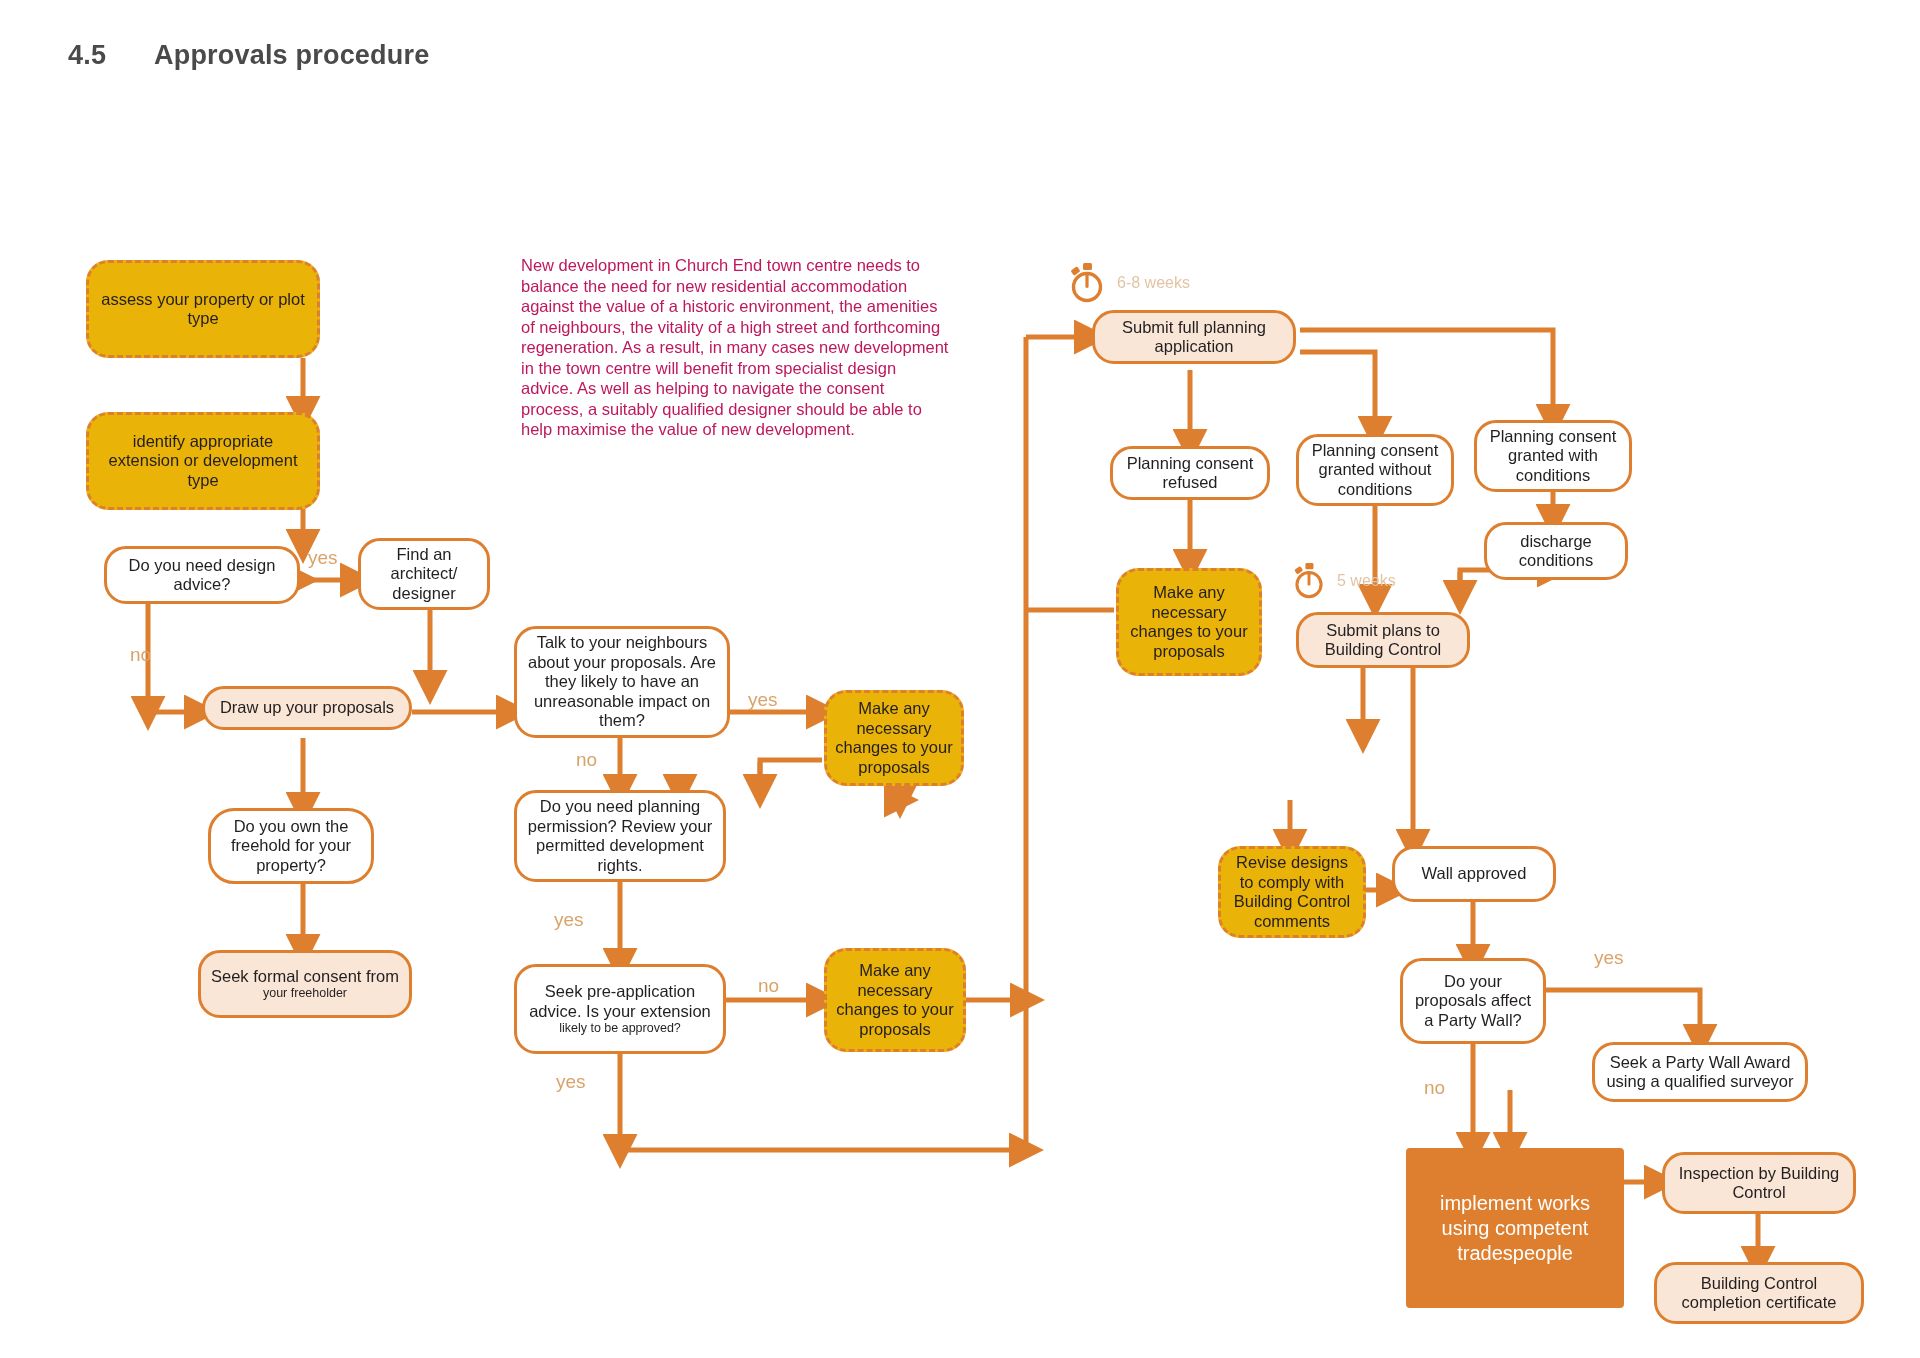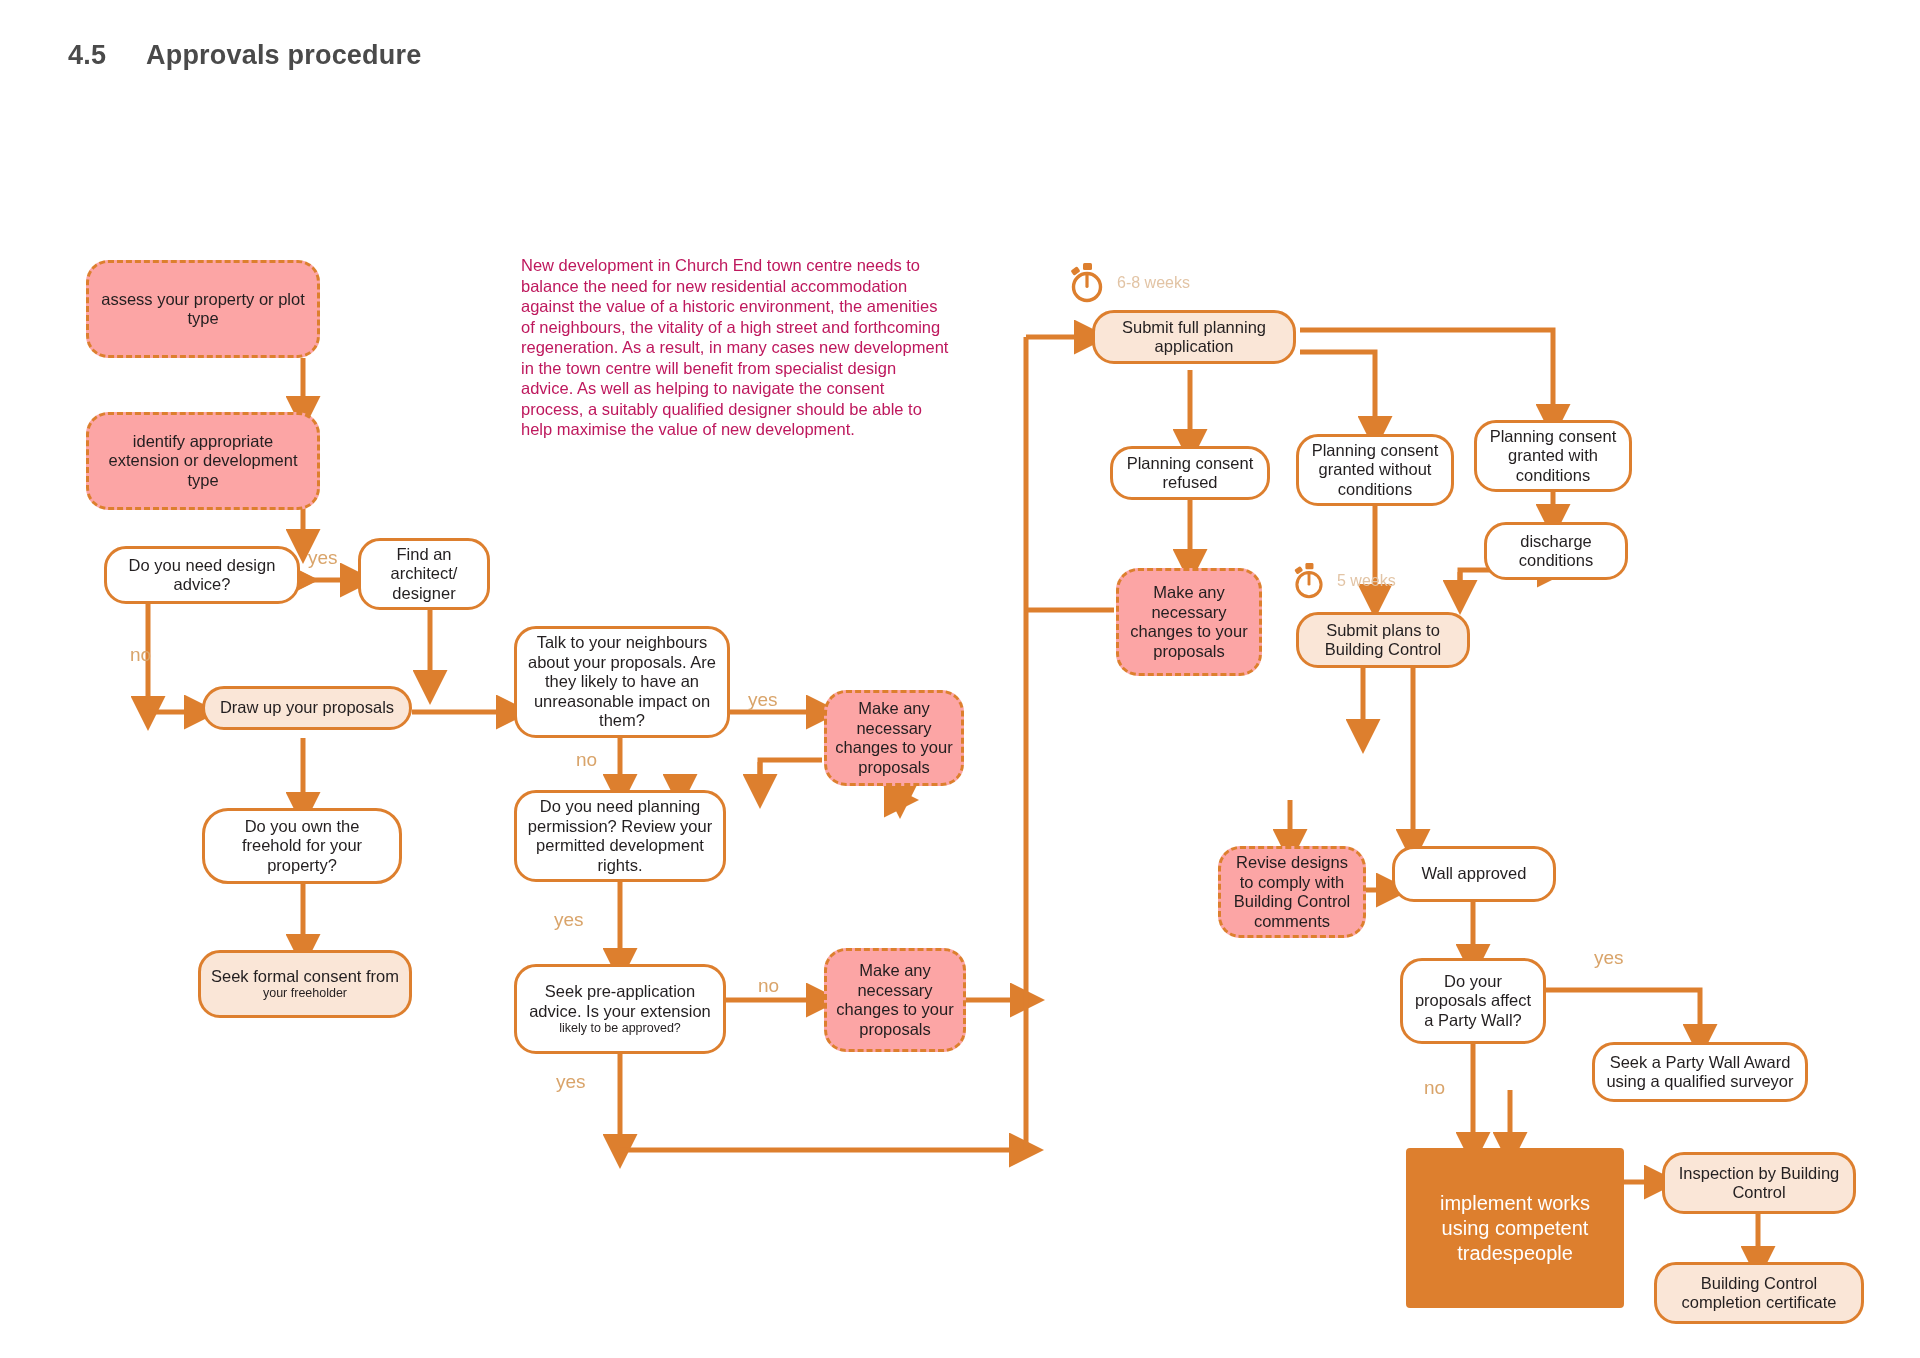--- a/index.html
+++ b/index.html
@@ -8,21 +8,21 @@
     font-family:"Liberation Sans","DejaVu Sans",sans-serif;
     color:#231f20;
     position:relative;
     overflow:hidden;
   }
   .page{position:relative;width:1920px;height:1358px;}
 
   
   .heading{
     position:absolute;left:68px;top:40px;
-    display:flex;align-items:baseline;gap:4px;
+    display:flex;align-items:baseline;gap:12px;
     font-weight:bold;font-size:27px;color:#4a4a4a;letter-spacing:.2px;
   }
   .heading .num{width:74px;display:inline-block;}
   .heading .ttl{display:inline-block;}
 
   
   .intro{
     position:absolute;left:521px;top:255px;width:430px;
     font-size:16.5px;line-height:20.5px;color:#be185d;
   }
@@ -33,21 +33,21 @@
   
   .node{
     position:absolute;box-sizing:border-box;
     display:flex;align-items:center;justify-content:center;text-align:center;
     border:3.2px solid #dd7f2e;border-radius:22px;
     background:#ffffff;color:#231f20;
     font-size:16.5px;line-height:19.5px;
     padding:4px 8px;
   }
   .node.fill{background:#fae6d7;}
-  .node.dashed{border-style:dashed;background:#fca5a5;border-width:3.2px;}
+  .node.dashed{border-style:dashed;background:#eab308;border-width:3.2px;}
   .node.solidstrong{background:#dd7f2e;border-color:#dd7f2e;color:#ffffff;font-size:20px;line-height:25px;}
   .node .sub{font-size:12.5px;line-height:15px;display:block;}
 
   
   .elabel{
     position:absolute;color:#d9a46a;font-size:19px;line-height:19px;
     white-space:nowrap;
   }
 
   
@@ -198,21 +198,21 @@
   </div>
 
   <div class="node" style="left:358px;top:538px;width:132px;height:72px;">
     <span>Find an architect/ designer</span>
   </div>
 
   <div class="node fill" style="left:202px;top:686px;width:210px;height:44px;align-items:center;">
     <span>Draw up your proposals</span>
   </div>
 
-  <div class="node" style="left:202px;top:808px;width:200px;height:76px;border-radius:26px;">
+  <div class="node" style="left:208px;top:808px;width:166px;height:76px;border-radius:26px;">
     <span>Do you own the freehold for your property?</span>
   </div>
 
   <div class="node fill" style="left:198px;top:950px;width:214px;height:68px;flex-direction:column;gap:0;">
     <span>Seek formal consent from</span>
     <span class="sub">your freeholder</span>
   </div>
 
   <div class="node" style="left:514px;top:626px;width:216px;height:112px;">
     <span>Talk to your neighbours about your proposals. Are they likely to have an unreasonable impact on them?</span>

